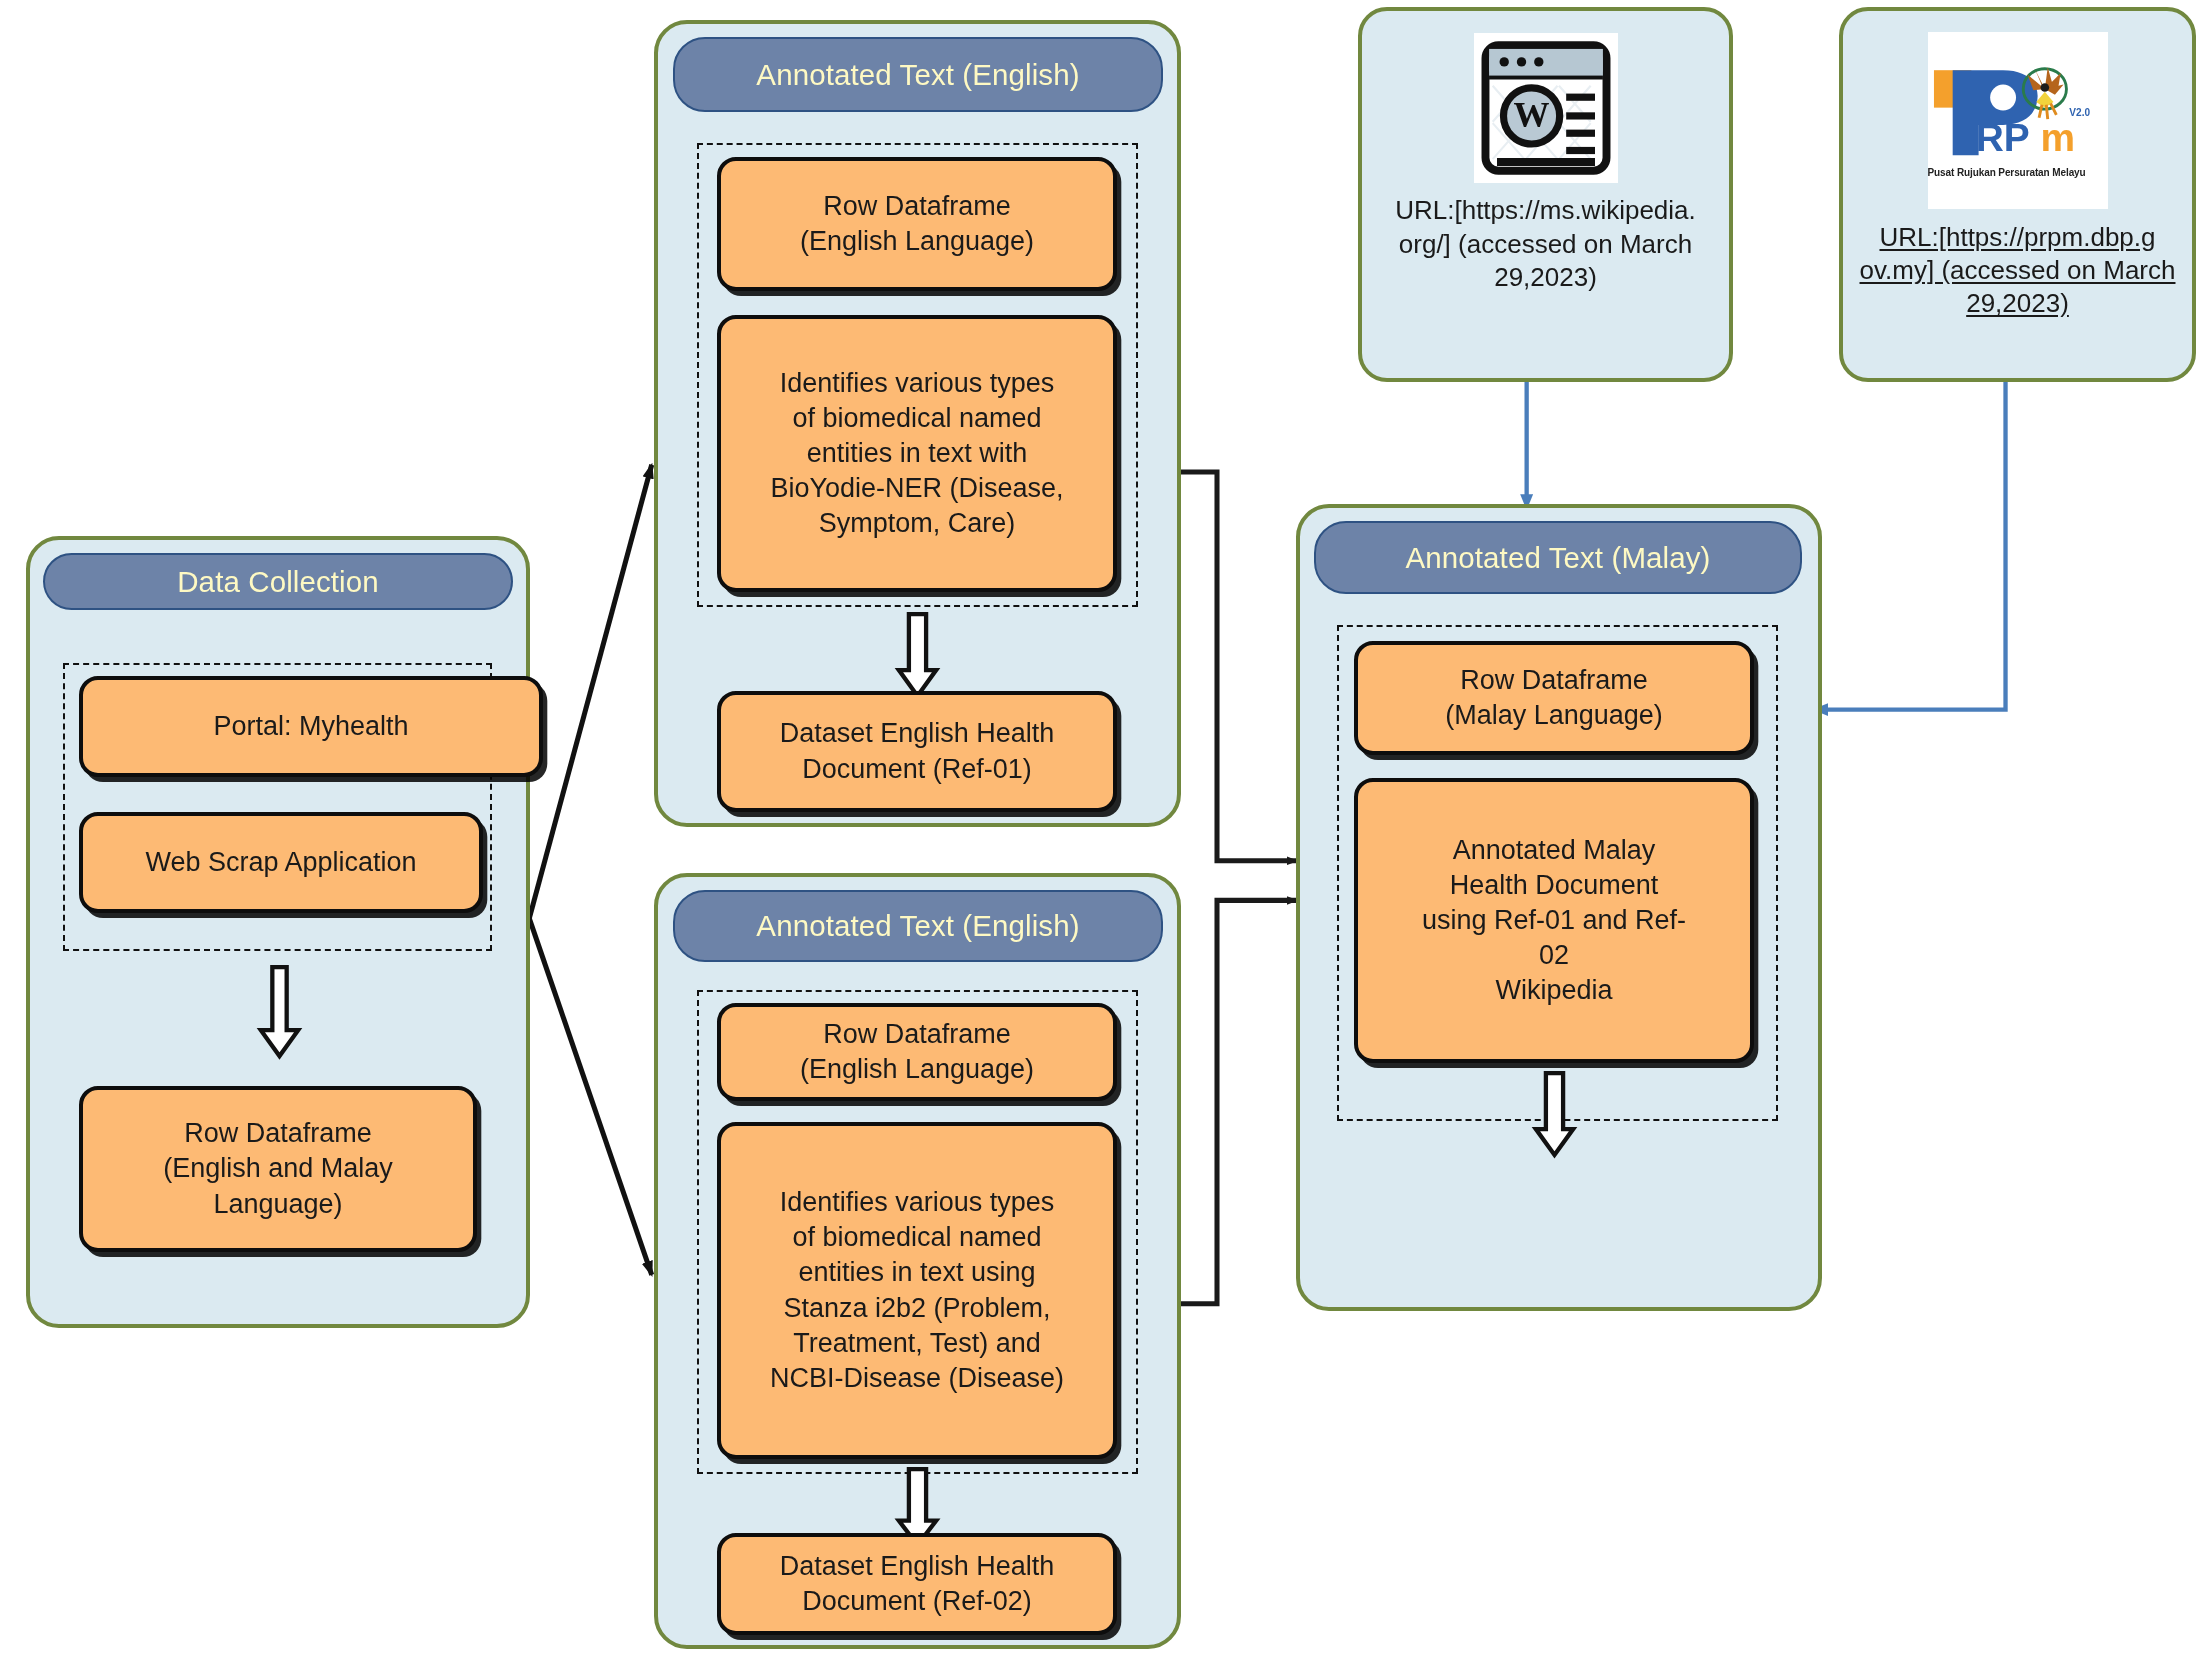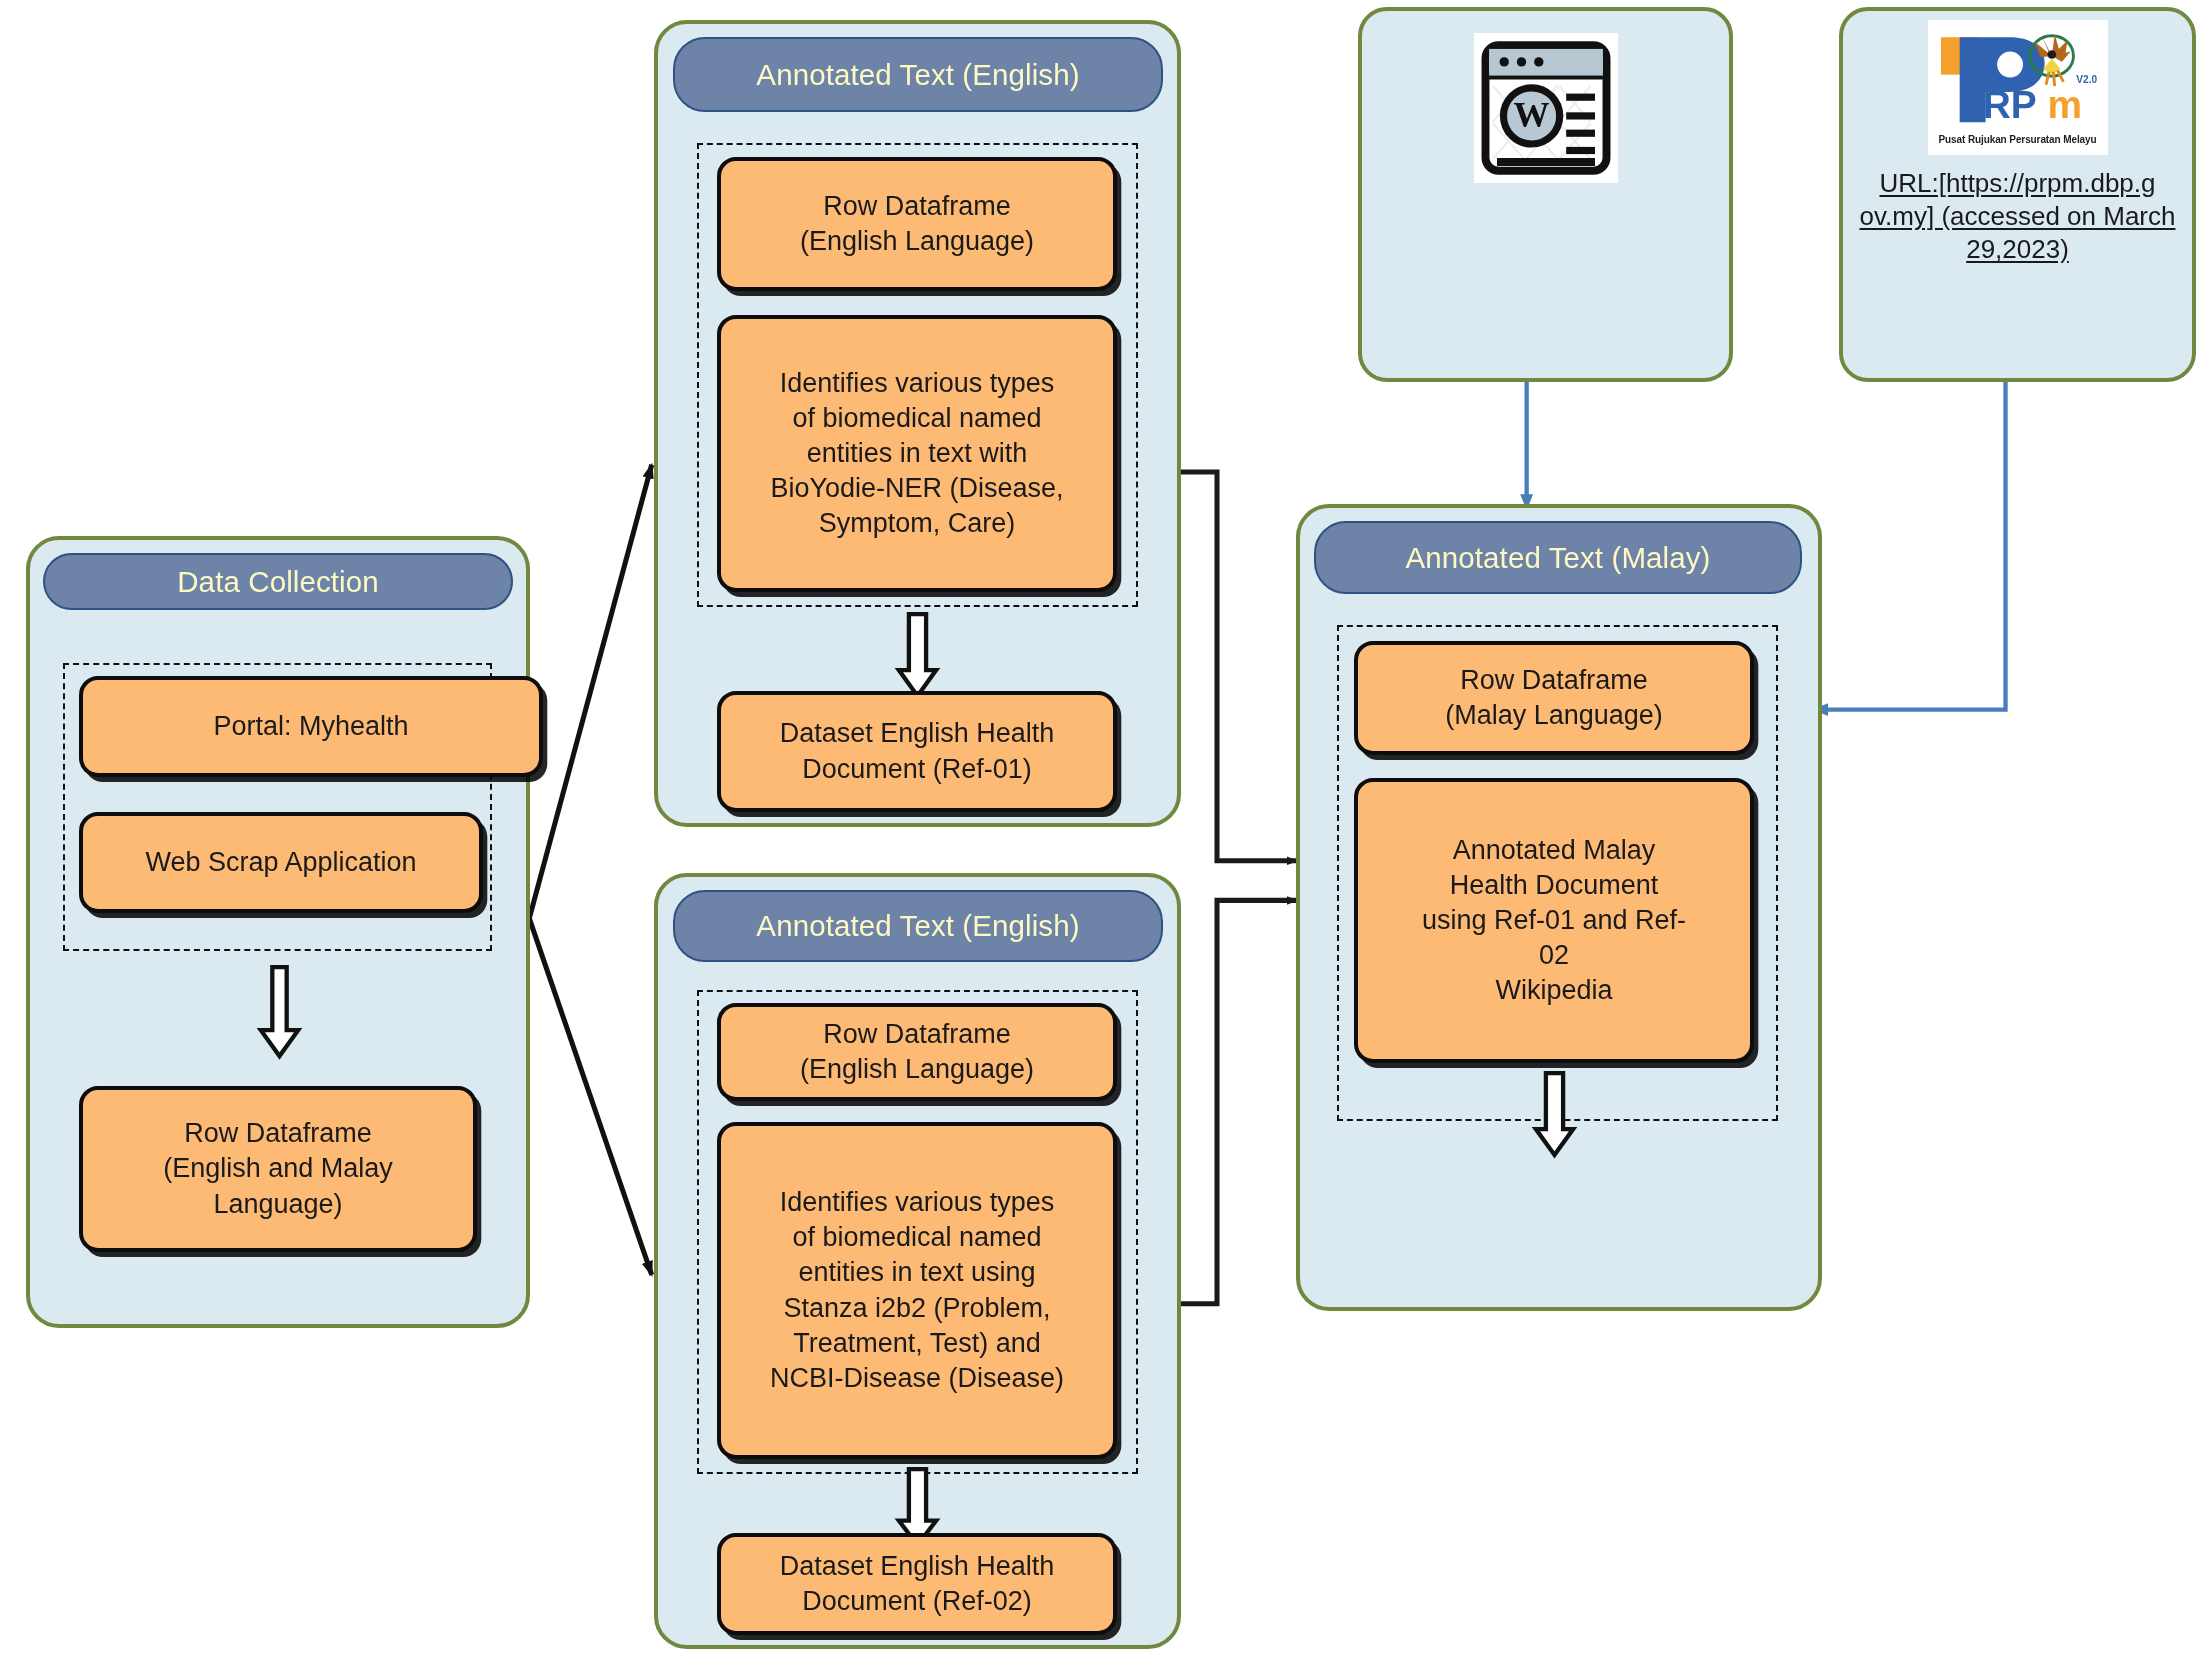--- a/index.html
+++ b/index.html
@@ -40,22 +40,22 @@
   .srccard{position:absolute;background:#dbeaf1;border:4.3px solid #71883f;
            border-radius:29px;box-sizing:border-box;
            display:flex;flex-direction:column;align-items:center;}
   .srccap{font-size:26px;line-height:1.28;text-align:center;padding:0 5.8px;}
   .srccap.ul{text-decoration:underline;text-underline-offset:2.9px;}
 
   
   .wikiglyph{width:144px;height:150px;background:#ffffff;margin-top:21.6px;
              display:flex;align-items:center;justify-content:center;}
   
-  .prpmplate{width:180px;height:135px;background:#ffffff;margin-top:9px;
-             display:flex;flex-direction:column;align-items:center;
+  .prpmplate{width:180px;height:177px;background:#ffffff;margin-top:21px;
+             display:flex;flex-direction:column;
              justify-content:center;}
   .prpmwordmark{font-size:10px;font-weight:bold;color:#222;letter-spacing:-0.1px;
                 margin-top:-4.3px;}
 </style>
 </head>
 <body>
 
 <div class="stage">
 
   <svg class="wires" width="2205" height="1669" viewBox="0 0 3062 2317">
@@ -234,20 +234,23 @@
         <g stroke="#111111" stroke-width="10" stroke-linecap="butt">
           <path d="M118,78 L158,78"></path>
           <path d="M118,104 L158,104"></path>
           <path d="M118,128 L158,128"></path>
           <path d="M118,152 L158,152"></path>
         </g>
         <path d="M22,168 L158,168" stroke="#111111" stroke-width="11"></path>
       </svg>
     </div>
 
+    <div class="srccap" style="margin-top:11.5px;">URL:[https://ms.wikipedia.
+org/] (accessed on March
+29,2023)</div>
   </div>
 
   <div class="srccard" style="left:1839px;top:7.2px;width:357px;height:375px;">
 
     <div class="prpmplate">
       <svg width="166" height="108" viewBox="0 0 230 150">
 
         <rect x="8" y="10" width="52" height="52" fill="#f4a02c"></rect>
         <path d="M34,10 L34,128 L70,128 L70,86 L104,86
                  C136,86 152,68 152,46 C152,24 134,10 104,10 Z" fill="#2f63b0"></path>

